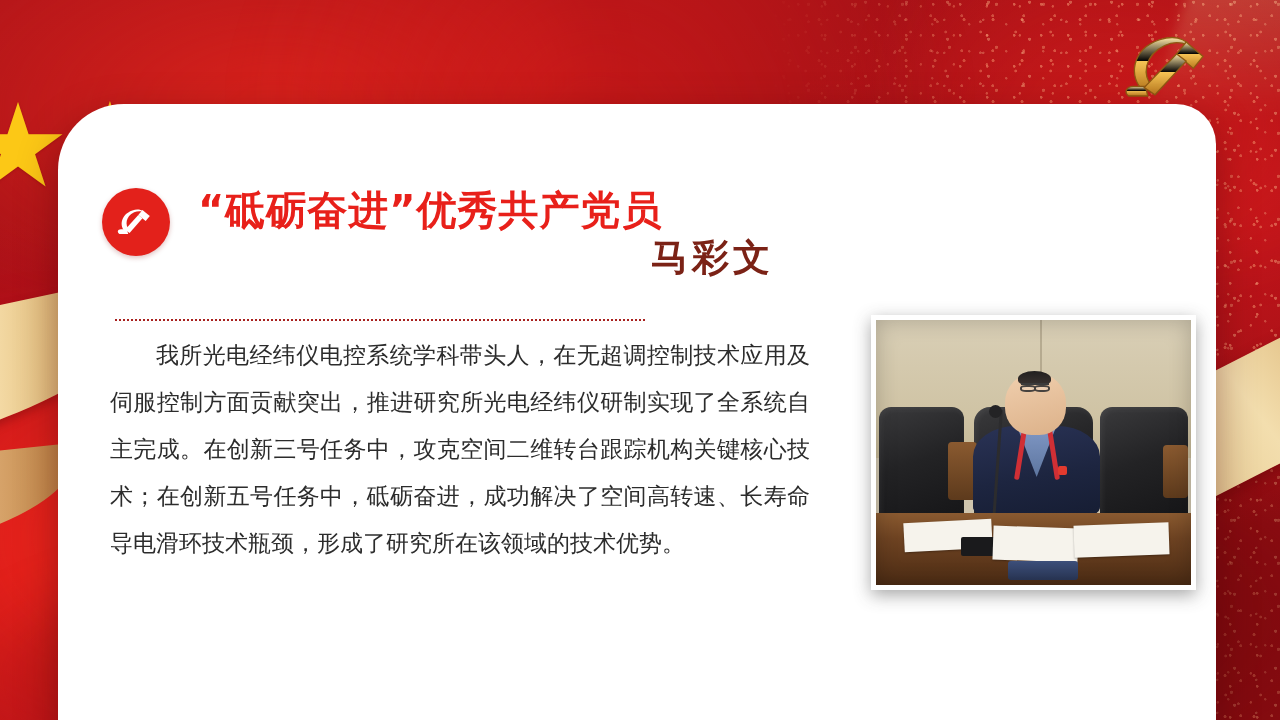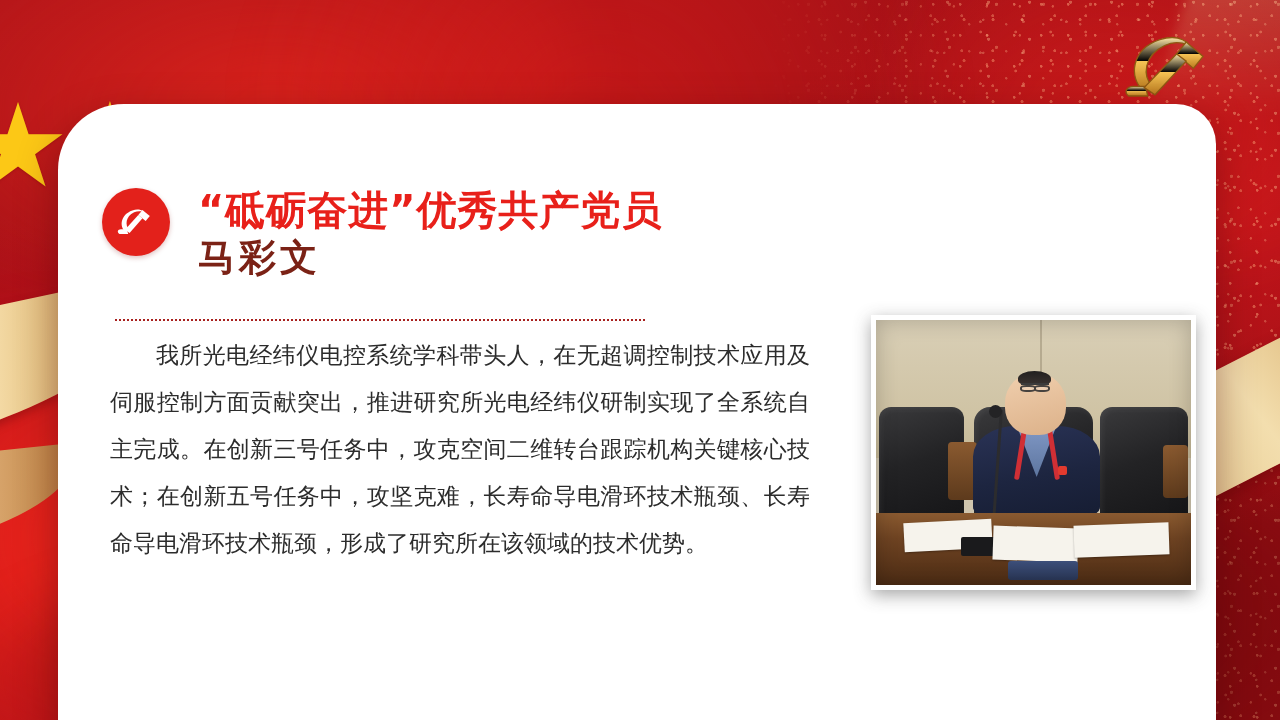--- a/index.html
+++ b/index.html
@@ -129,21 +129,21 @@
   .title-block { margin-left:96px; }
   .title-main {
     font-family:"DejaVu Sans","Liberation Sans",sans-serif;
     font-size:40px; font-weight:700; color:#E8201A;
     letter-spacing:1px; line-height:1.12; white-space:nowrap;
   }
   .title-name {
     font-family:"DejaVu Serif","Liberation Serif",serif;
     font-size:37px; font-weight:700; color:#7B2216;
     letter-spacing:4px; line-height:1.2;
-    text-align:left; padding-right:8px; margin-top:2px;
+    text-align:right; padding-right:8px; margin-top:2px;
   }
 
   
   .rule {
     position:absolute; left:57px; top:215px; width:530px; height:2px;
     background-image:linear-gradient(to right,#A8201E 0 2px, transparent 2px 4px);
     background-size:4px 2px; background-repeat:repeat-x;
   }
 
   
@@ -329,21 +329,21 @@
           </svg>
         </div>
         <div class="title-block">
           <div class="title-main">“砥砺奋进”优秀共产党员</div>
           <div class="title-name">马彩文</div>
         </div>
       </div>
 
       <div class="rule"></div>
 
-      <div class="body-text">我所光电经纬仪电控系统学科带头人，在无超调控制技术应用及伺服控制方面贡献突出，推进研究所光电经纬仪研制实现了全系统自主完成。在创新三号任务中，攻克空间二维转台跟踪机构关键核心技术；在创新五号任务中，攻坚克难，长寿命导电滑环技术瓶颈、长寿命导电滑环技术瓶颈，形成了研究所在该领域的技术优势。</div>
+      <div class="body-text">我所光电经纬仪电控系统学科带头人，在无超调控制技术应用及伺服控制方面贡献突出，推进研究所光电经纬仪研制实现了全系统自主完成。在创新三号任务中，攻克空间二维转台跟踪机构关键核心技术；在创新五号任务中，砥砺奋进，成功解决了空间高转速、长寿命导电滑环技术瓶颈，形成了研究所在该领域的技术优势。</div>
 
       <div class="photo-wrap">
         <div class="photo">
           <div class="ph-wall"></div>
           <div class="ph-chairs">
             <div class="ph-chair ph-c1"></div>
             <div class="ph-chair ph-c2"></div>
             <div class="ph-chair ph-c3"></div>
           </div>
           <div class="ph-wood-l"></div>

